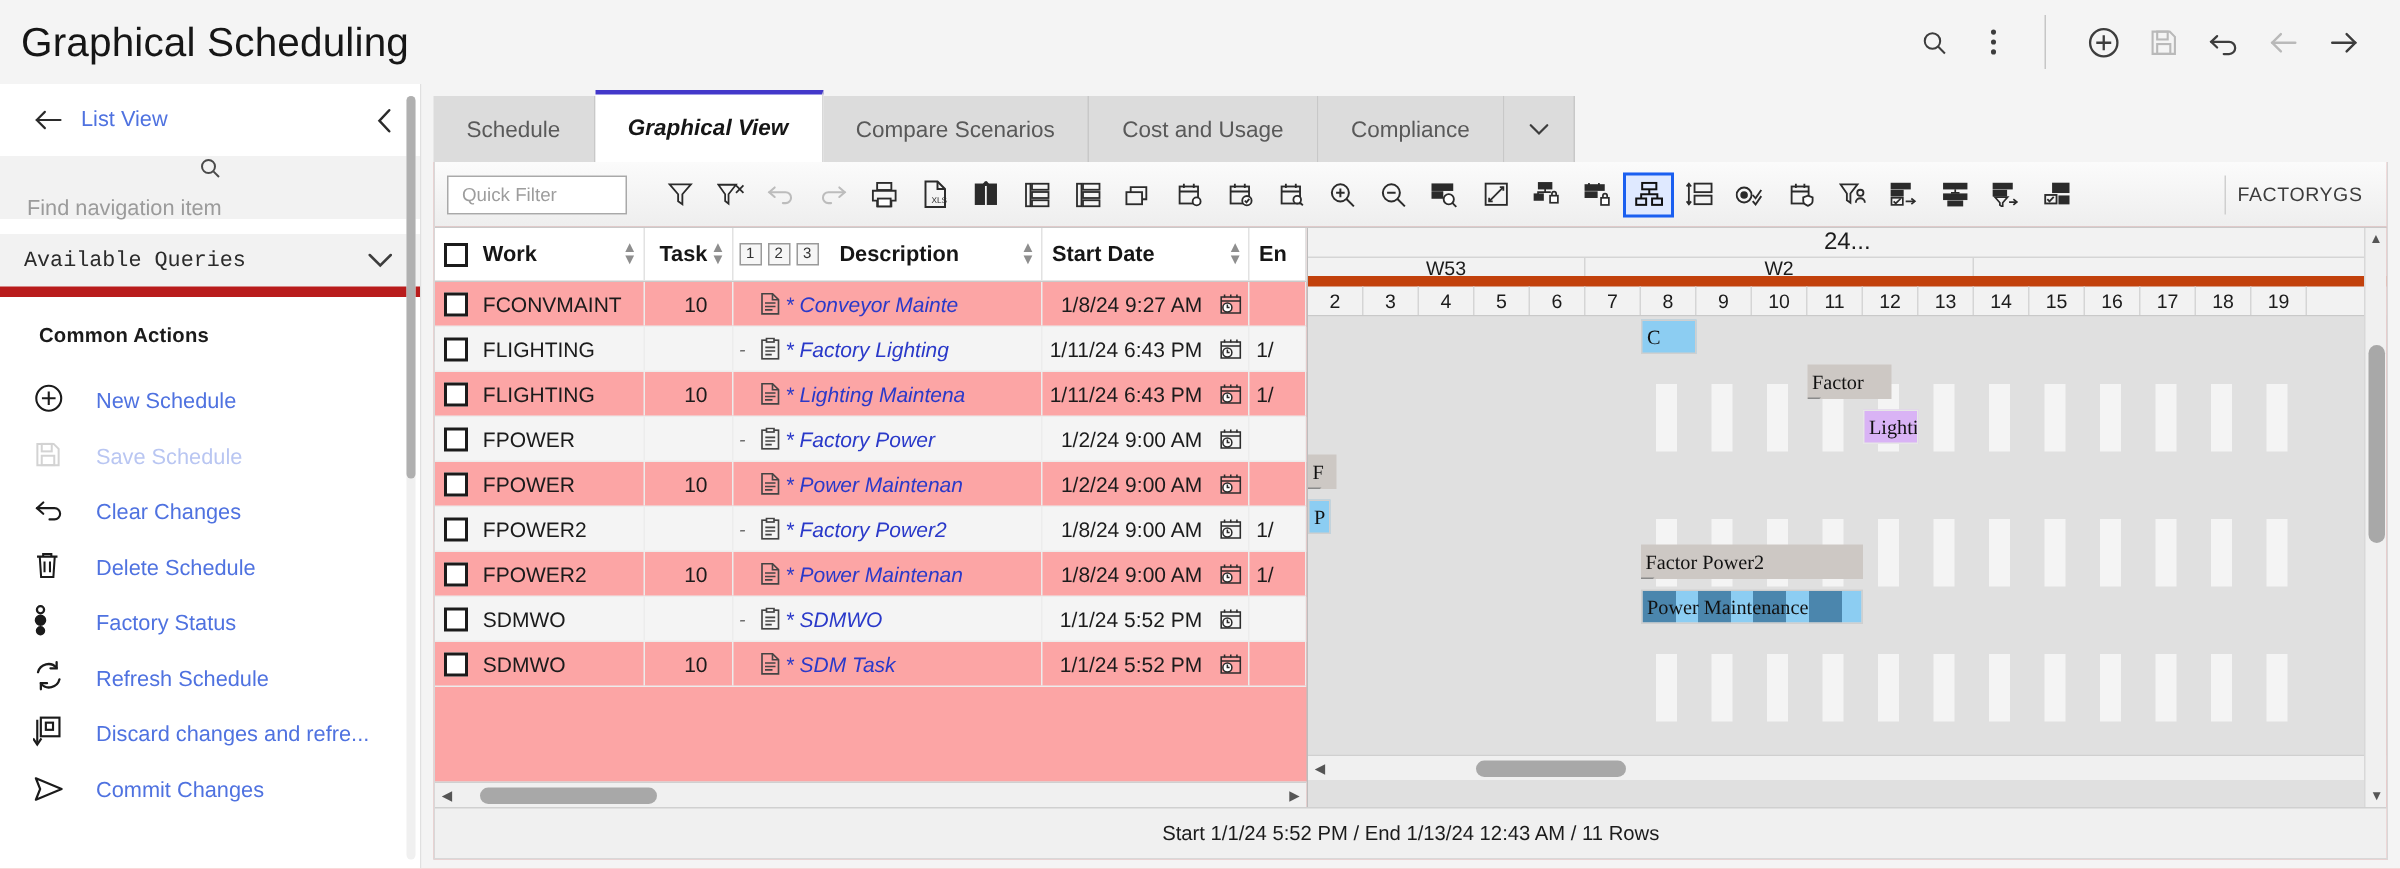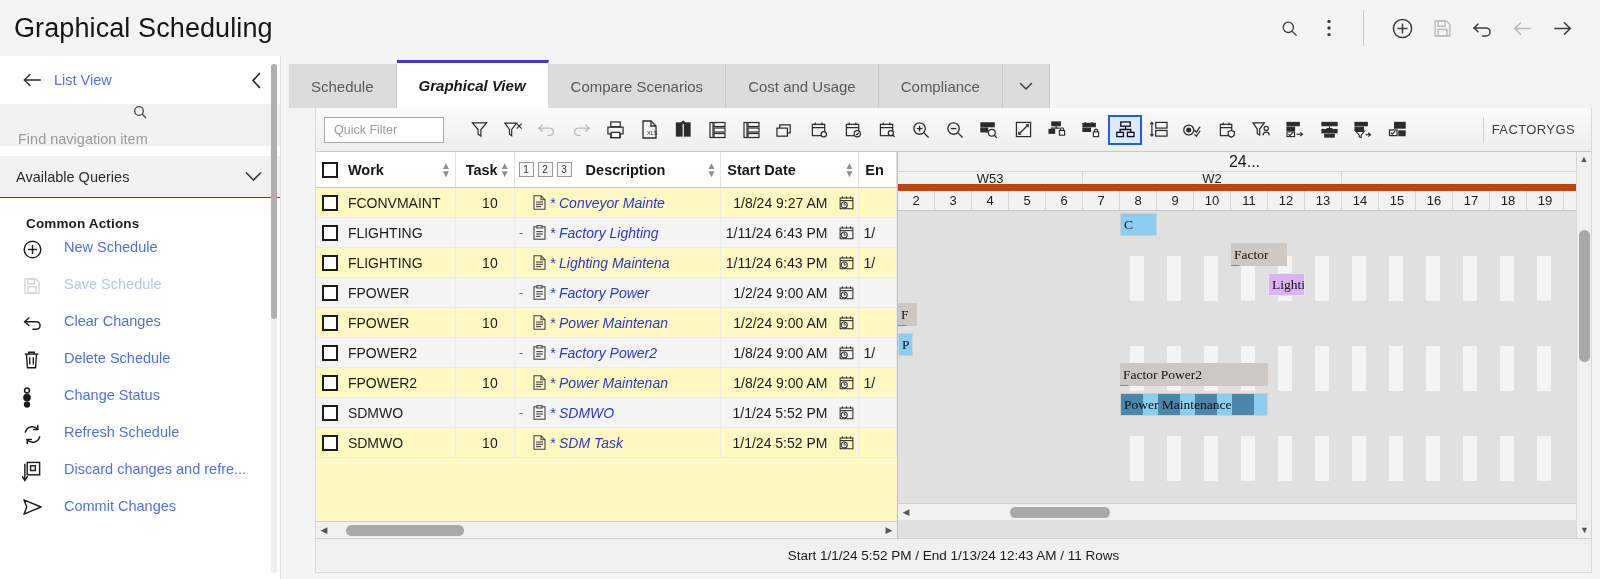--- a/index.html
+++ b/index.html
@@ -47,29 +47,30 @@
   }
   .sb-search input{
     border:0; background:transparent; outline:none; font-size:14.5px;
     color:#4a4a4a; width:100%; font-family:inherit;
   }
   .sb-search input::placeholder{ color:#9b9b9b; }
   .sb-queries{
     height:42px; background:#f2f2f2; margin-top:10px;
     display:flex; align-items:center; padding:0 18px 0 16px;
     font-size:14.5px; color:#2b2b2b; cursor:pointer;
-    border-bottom:1px solid #b91c1c;
+    border-bottom:7px solid #b91c1c;
+    font-family:Liberation Mono, monospace;
   }
   .sb-queries .chev{ margin-left:auto; color:#3d3d3d; }
   .sb-common{
     font-size:13.5px; font-weight:700; color:#1b1b1b;
     padding:18px 0 8px 26px; letter-spacing:.15px;
   }
   .sb-action{
-    height:37px; display:flex; align-items:flex-start; gap:0;
+    height:37px; display:flex; align-items:flex-end; gap:0;
     padding-left:22px; cursor:pointer;
   }
   .sb-ico{ width:42px; display:flex; align-items:center; justify-content:flex-start; color:#1b1b1b; }
   .sb-label{ color:#4f72e0; font-size:14.5px; }
   .sb-action.disabled .sb-label{ color:#b9c6f2; }
   .sb-action.disabled .sb-ico{ color:#d3d3d3; }
   .sb-scroll{
     position:absolute; right:3px; top:8px; width:6px; height:255px;
     background:#b0b0b0; border-radius:3px;
   }
@@ -92,27 +93,27 @@
   .tab.active{
     background:#ffffff; color:#161616; font-weight:700;
     border-top:3px solid #4338ca; height:48px;
     border-right:1px solid #d8d8d8;
     font-style:italic;
   }
   .tab.chev{ padding:0 16px; }
 
   
   .panel{
-    background:#fef9c3;
+    background:#fca5a5;
     margin-right:8px;
     height:465px;
     border:1px solid #d8d8d8;
     border-top:none;
     position:relative;
-    display:flex; flex-direction:column;margin-left:26px;
+    display:flex; flex-direction:column;
   }
 
   
   .gtoolbar{
     height:44px;
     background:linear-gradient(#fbfbfb,#eeeeee);
     border-bottom:1px solid #c9c9c9;
     display:flex; align-items:center; padding:0 6px 0 8px;
   }
   .qfilter{
@@ -386,21 +387,21 @@
     </div>
 
     <div class="sb-action">
       <span class="sb-ico">
         <svg width="10" height="21" viewBox="0 0 10 21" fill="none" stroke="currentColor" stroke-width="1.5">
           <circle cx="5" cy="3.5" r="2.4"></circle>
             <circle cx="5" cy="10.5" r="3.1" fill="currentColor"></circle>
             <circle cx="5" cy="17.5" r="2.4" fill="currentColor"></circle>
         </svg>
       </span>
-      <span class="sb-label">Change Status</span>
+      <span class="sb-label">Factory Status</span>
     </div>
 
     <div class="sb-action">
       <span class="sb-ico">
         <svg width="21" height="21" viewBox="0 0 22 22" fill="none" stroke="currentColor" stroke-width="1.6" stroke-linecap="round">
           <path d="M3.5 8.5a7.5 7.5 0 0 1 13-3"></path>
             <polyline points="16.5,1.5 16.5,5.8 12.2,5.8"></polyline>
           <path d="M18.5 13.5a7.5 7.5 0 0 1-13 3"></path>
             <polyline points="5.5,20.5 5.5,16.2 9.8,16.2"></polyline>
         </svg>

